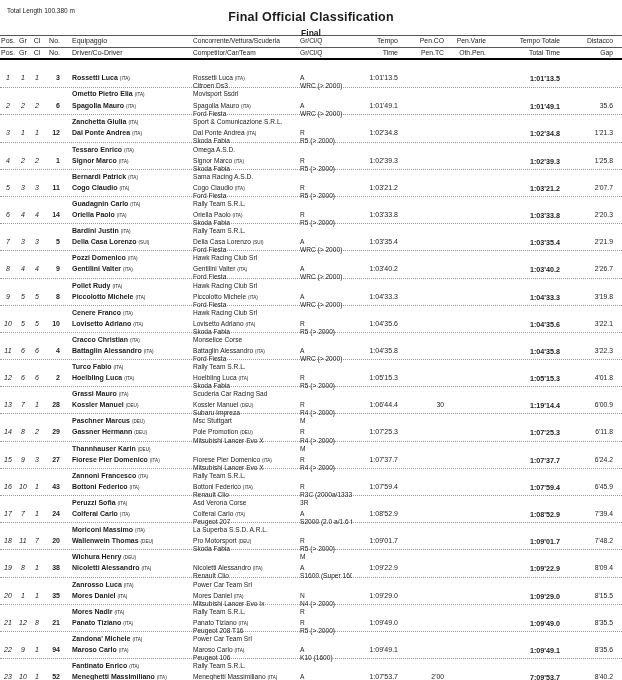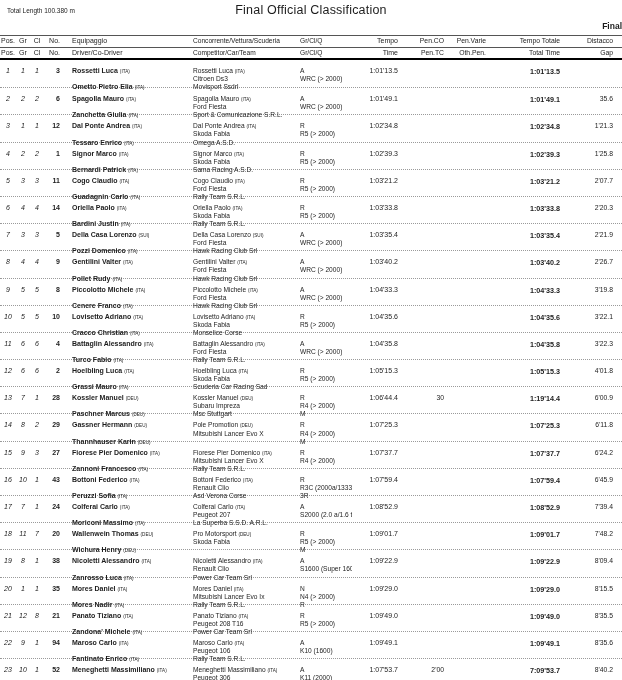--- a/index.html
+++ b/index.html
@@ -1,21 +1,21 @@
 <!DOCTYPE html>
 <html><head>
 <meta charset="utf-8">
 <style>
   html,body{margin:0;padding:0;background:#e8e8e8;}
   .page{width:622px;height:680px;overflow:hidden;background:#ffffff;
         font-family:"Liberation Sans",sans-serif;color:#1c1c1c;position:relative;margin:0 auto;}
   .topbar{position:relative;height:32px;}
   .total-length{position:absolute;left:7px;top:7px;font-size:6.5px;}
-  .title{text-align:center;padding-top:3px;font-size:12.5px;font-weight:normal;letter-spacing:.2px;}
-  .subtitle{text-align:right;font-size:8.5px;font-weight:bold;margin-top:4px;}
+  .title{text-align:center;padding-top:10px;font-size:12.5px;font-weight:bold;letter-spacing:.2px;}
+  .subtitle{text-align:center;font-size:8.5px;font-weight:bold;margin-top:4px;}
 
   .row{display:grid;grid-template-columns:16px 14px 14px 20px 126px 103px 59px 48px 50px 42px 76px 54px;align-items:start;}
   .thead{border-top:1px solid #555;border-bottom:2px solid #000;margin-top:3px;}
   .hrow{font-size:7px;height:10.5px;line-height:10.5px;}
   .hrow.first{border-bottom:1px solid #555;}
 
   .c{overflow:hidden;white-space:nowrap;}
   .i{font-style:italic;}
   .b{font-weight:bold;}
   .pos,.gr,.cl{text-align:center;font-size:7px;}
@@ -23,21 +23,21 @@
   .crew{padding-left:8px;font-size:7px;}
   .entrant{padding-left:3px;font-size:6.6px;}
   .grclq{padding-left:7px;font-size:6.6px;}
   .num{text-align:right;font-size:7px;}
   .tempo{padding-right:2px;}
   .pen{padding-right:6px;font-size:6.8px;}
   .total{padding-right:8px;font-size:7.2px;}
   .gap{padding-right:9px;font-size:6.8px;}
   .nat{font-size:4.6px;font-weight:normal;}
   .l{height:8.1px;line-height:8.1px;}
-  .brow{padding-top:7px;height:27.2px;box-sizing:border-box;}
+  .brow{padding-top:14px;height:27.2px;box-sizing:border-box;}
   .brow + .brow{border-top:1px dotted #9a9a9a;}
 </style>
 </head>
 <body>
 
 <div class="page">
 
   <div class="topbar">
     <span class="total-length">Total Length 100.380 m</span>
     <div class="title">Final Official Classification</div>

